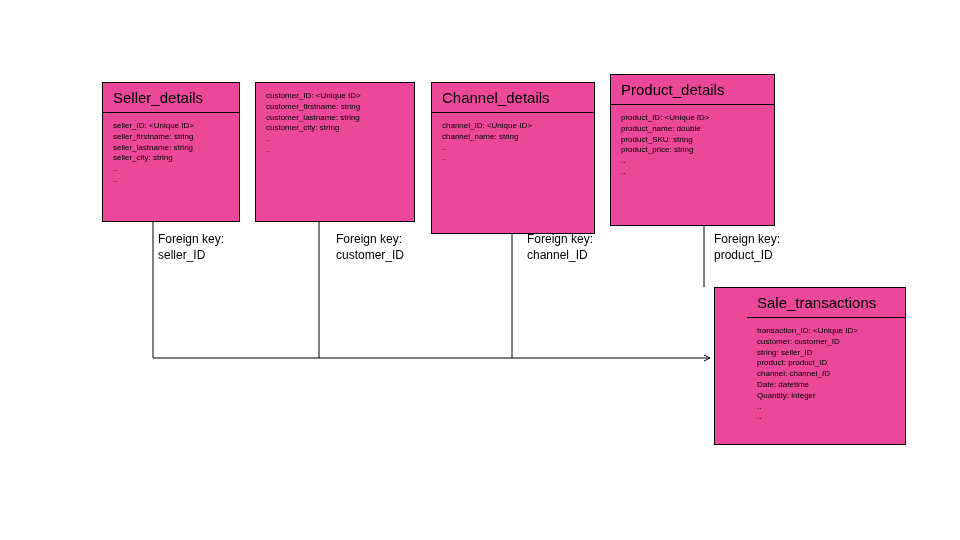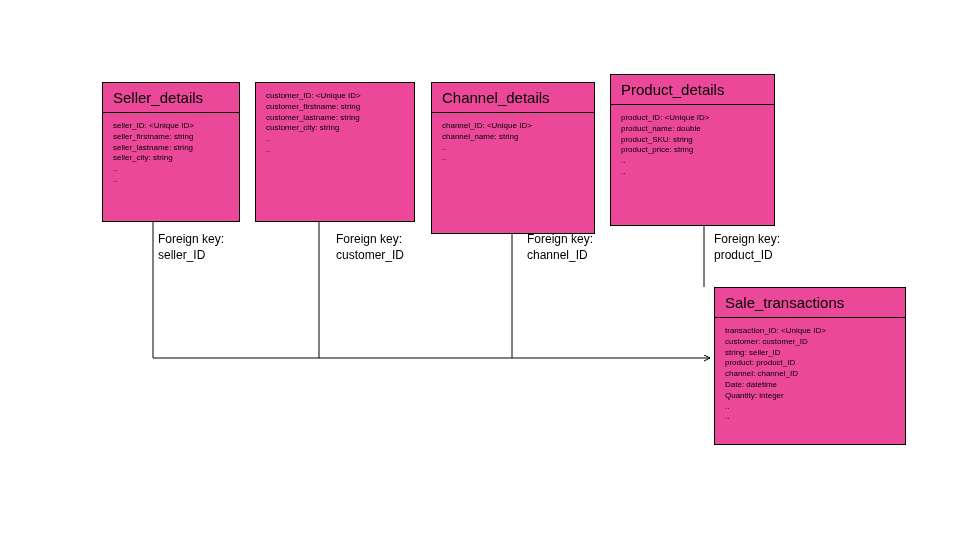--- a/index.html
+++ b/index.html
@@ -115,21 +115,21 @@
     <div>product_price: string</div>
     <div>..</div>
     <div>..</div>
   </div>
 </div>
 <div class="fk-label" style="left:714px; top:232px;">
   <div>Foreign key:</div>
   <div>product_ID</div>
 </div>
 
-<div class="entity-box" style="left:714px; top:287px; width:192px; height:158px;">
+<div class="entity-box" style="left:714px; top:287px; width:192px; height:158px;padding-left:32px;">
   <div class="entity-title">Sale_transactions</div>
   <div class="entity-body">
     <div>transaction_ID: &lt;Unique ID&gt;</div>
     <div>customer: customer_ID</div>
     <div>string: seller_ID</div>
     <div>product: product_ID</div>
     <div>channel: channel_ID</div>
     <div>Date: datetime</div>
     <div>Quantity: integer</div>
     <div>..</div>

